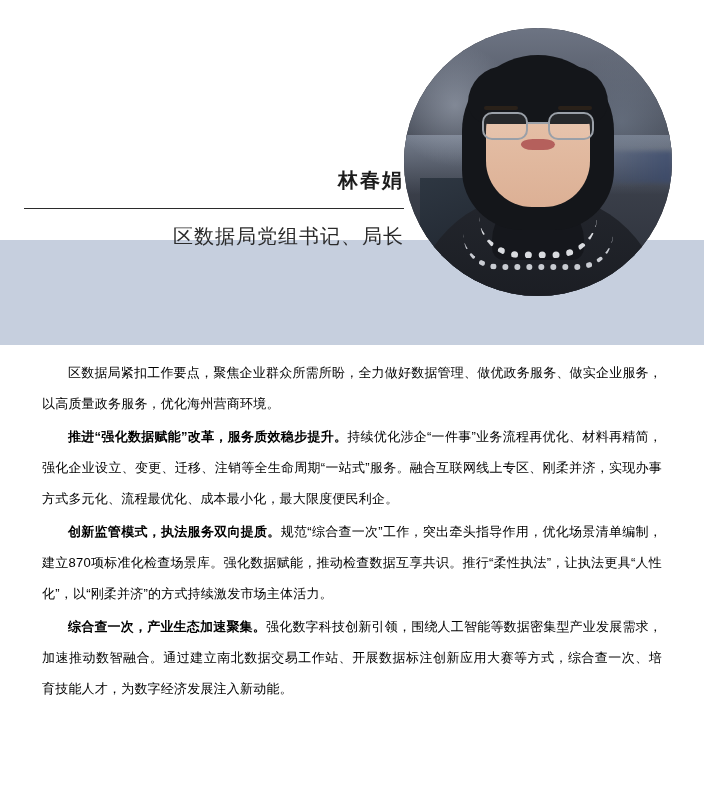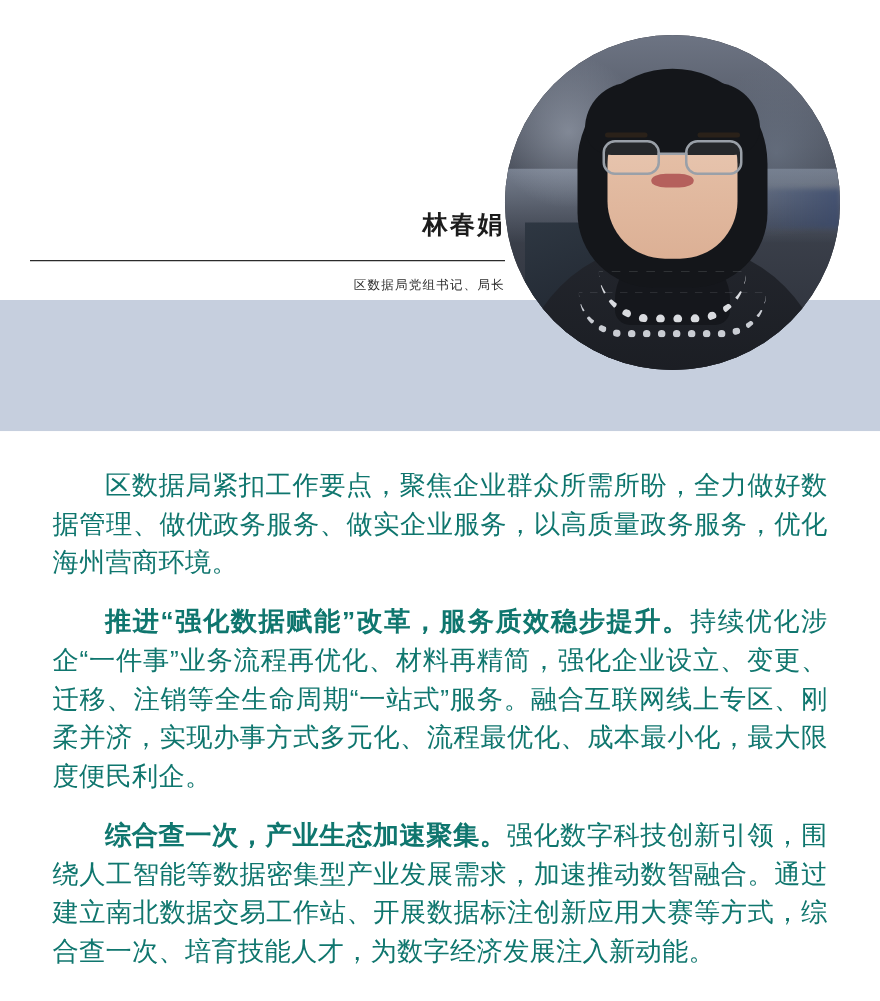--- a/index.html
+++ b/index.html
@@ -238,41 +238,41 @@
     letter-spacing: 2px;
     line-height: 1.4;
   }
   .rule {
     margin: 14px 0 12px 0;
     height: 1px;
     background: #2b2b2b;
     width: 100%;
   }
   .title {
-    font-size: 10px;
+    font-size: 20px;
     color: #2b2b2b;
     letter-spacing: 1px;
     line-height: 1.5;
   }
   
   .body-area {
     position: absolute;
     left: 0;
     top: 345px;
     width: 704px;
     height: 456px;
     background: #ffffff;
     padding: 12px 42px 0 42px;
     box-sizing: border-box;
   }
   p.para {
-    margin: 16px 0 2px 0;
-    font-size: 21px;
+    margin: 0 0 2px 0;
+    font-size: 13px;
     line-height: 31px;
-    color: #0f766e;
+    color: #000000;
     text-align: justify;
     text-justify: inter-ideograph;
     text-indent: 2em;
     letter-spacing: .2px;
   }
   p.para b {
     font-weight: bold;
   }
 </style>
 </head>
@@ -314,17 +314,20 @@
   </div>
 
   <div class="body-area">
     <p class="para">
       <b></b><span>区数据局紧扣工作要点，聚焦企业群众所需所盼，全力做好数据管理、做优政务服务、做实企业服务，以高质量政务服务，优化海州营商环境。</span>
     </p>
     <p class="para">
       <b>推进“强化数据赋能”改革，服务质效稳步提升。</b><span>持续优化涉企“一件事”业务流程再优化、材料再精简，强化企业设立、变更、迁移、注销等全生命周期“一站式”服务。融合互联网线上专区、刚柔并济，实现办事方式多元化、流程最优化、成本最小化，最大限度便民利企。</span>
     </p>
     <p class="para">
+      <b>创新监管模式，执法服务双向提质。</b><span>规范“综合查一次”工作，突出牵头指导作用，优化场景清单编制，建立870项标准化检查场景库。强化数据赋能，推动检查数据互享共识。推行“柔性执法”，让执法更具“人性化”，以“刚柔并济”的方式持续激发市场主体活力。</span>
+    </p>
+    <p class="para">
       <b>综合查一次，产业生态加速聚集。</b><span>强化数字科技创新引领，围绕人工智能等数据密集型产业发展需求，加速推动数智融合。通过建立南北数据交易工作站、开展数据标注创新应用大赛等方式，综合查一次、培育技能人才，为数字经济发展注入新动能。</span>
     </p>
   </div>
 
 </div>
 
 </body></html>

